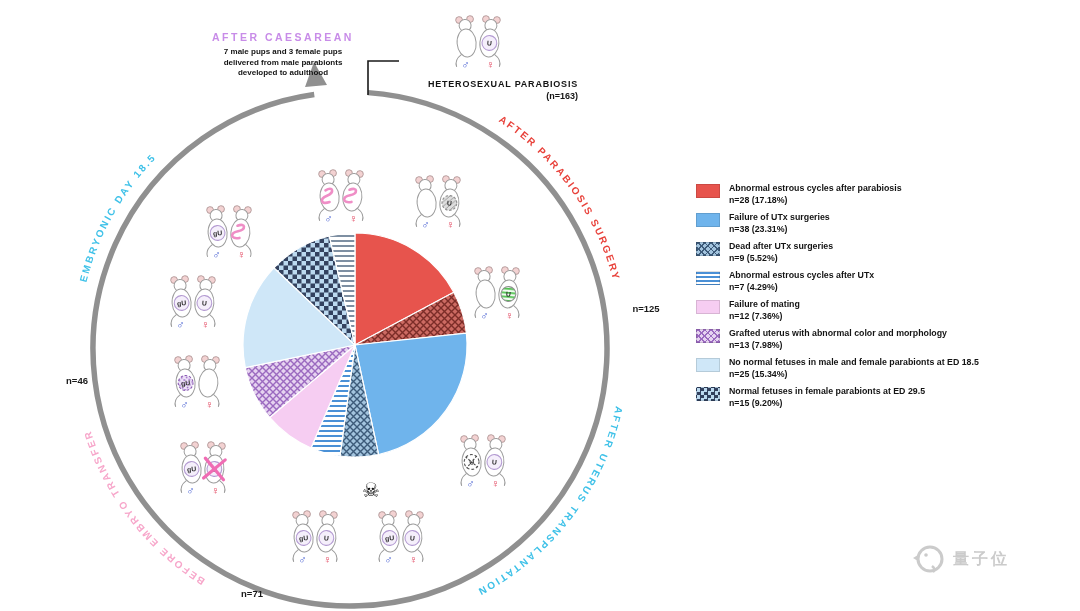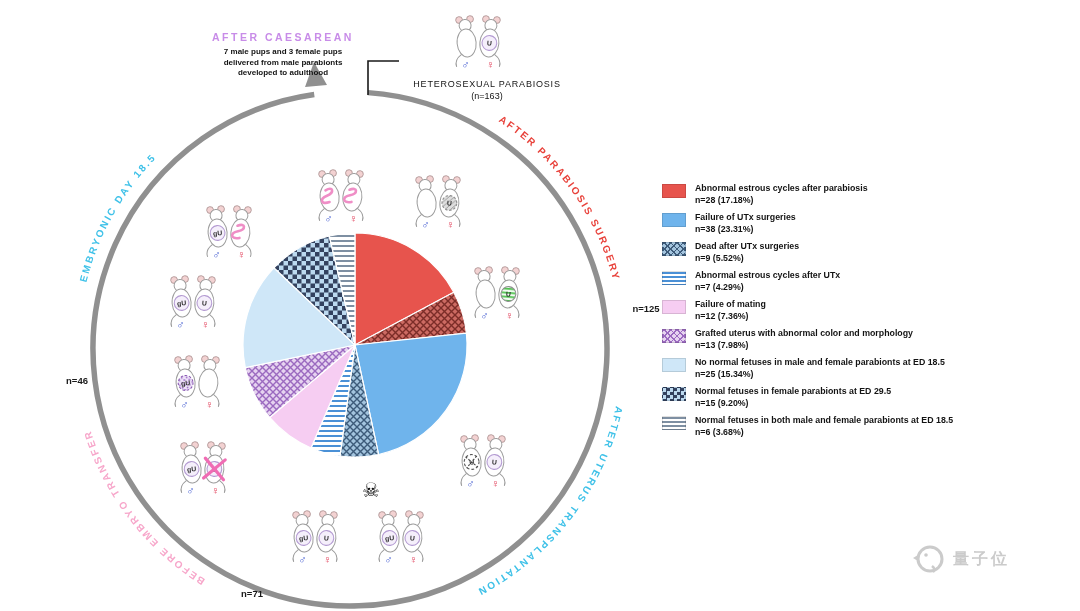--- a/index.html
+++ b/index.html
@@ -6,25 +6,25 @@
   body{width:1080px;height:611px;position:relative;overflow:hidden;
        font-family:"Liberation Sans","DejaVu Sans",sans-serif;}
   .stage{position:absolute;inset:0;}
   #diagram{position:absolute;left:0;top:0;}
   #diagram text{font-family:"Liberation Sans","DejaVu Sans",sans-serif;}
 
   .top-note{position:absolute;left:193px;top:11px;width:180px;text-align:center;margin-top:20px;}
   .after-caesarean{color:#c88ce8;font-weight:bold;font-size:10.5px;letter-spacing:2.5px;margin-bottom:4px;}
   .note-line{font-size:8px;font-weight:bold;color:#141414;line-height:10.5px;}
 
-  .hetero{position:absolute;left:396px;top:79px;width:182px;text-align:center;color:#141414;font-weight:normal;}
+  .hetero{position:absolute;left:396px;top:79px;width:182px;text-align:right;color:#141414;font-weight:bold;}
   .hetero-title{font-size:9px;letter-spacing:0.8px;}
   .hetero-n{font-size:9px;margin-top:2px;}
 
-  .legend{position:absolute;left:662px;top:183px;width:378px;}
+  .legend{position:absolute;left:696px;top:183px;width:378px;}
   .leg-item{display:flex;gap:9px;margin-bottom:7px;align-items:flex-start;}
   .swatch{width:22px;height:12px;flex:0 0 22px;margin-top:1px;border:1px solid rgba(0,0,0,0.12);}
   .leg-label{font-size:8.8px;font-weight:bold;color:#141414;line-height:10.5px;}
   .leg-stats{font-size:8.8px;font-weight:bold;color:#141414;line-height:10.5px;margin-top:1px;}
 
   .watermark{position:absolute;left:912px;top:542px;display:flex;align-items:center;gap:7px;color:#cbcbcb;}
   .wm-text{font-size:16px;font-weight:bold;letter-spacing:3px;color:#cbcbcb;}
 </style>
 </head>
 <body>
@@ -400,27 +400,20 @@
     </div>
 
     <div class="leg-item">
       <div class="swatch" style="background: repeating-conic-gradient(rgb(51, 65, 94) 0%, rgb(51, 65, 94) 25%, rgb(188, 217, 239) 25%, rgb(188, 217, 239) 50%) 0% 0% / 7px 7px;"></div>
       <div class="leg-text">
         <div class="leg-label">Normal fetuses in female parabionts at ED 29.5</div>
         <div class="leg-stats">n=15 (9.20%)</div>
       </div>
     </div>
 
-    <div class="leg-item">
-      <div class="swatch" style="background: repeating-linear-gradient(rgb(126, 143, 162) 0px, rgb(126, 143, 162) 1.8px, rgb(255, 255, 255) 1.8px, rgb(255, 255, 255) 4.2px);"></div>
-      <div class="leg-text">
-        <div class="leg-label">Normal fetuses in both male and female parabionts at ED 18.5</div>
-        <div class="leg-stats">n=6 (3.68%)</div>
-      </div>
-    </div>
   </div>
 
   <div class="watermark">
     <svg width="34" height="34" viewBox="0 0 34 34">
       <circle cx="18" cy="17" r="12" fill="none" stroke="#cbcbcb" stroke-width="3"></circle>
       <path d="M6,19 L1,16 L6,13 Z" fill="#cbcbcb"></path>
       <circle cx="14" cy="13" r="1.8" fill="#cbcbcb"></circle>
       <path d="M20,24 q4,3 1,6" fill="none" stroke="#cbcbcb" stroke-width="2.5"></path>
     </svg>
     <span class="wm-text">量子位</span>

